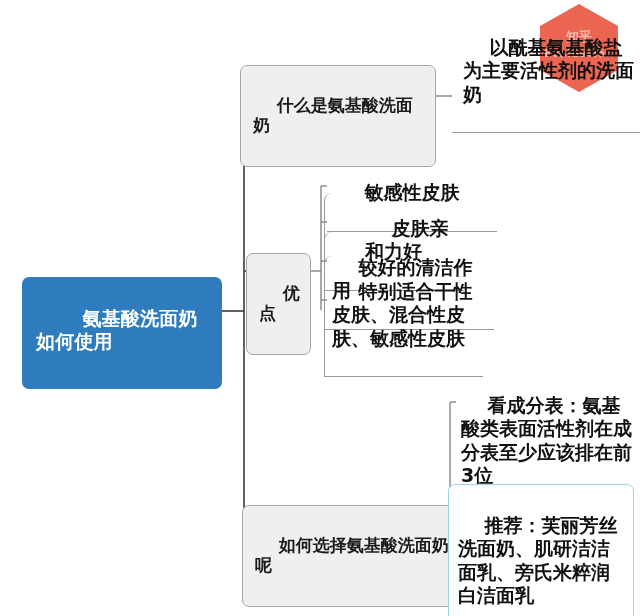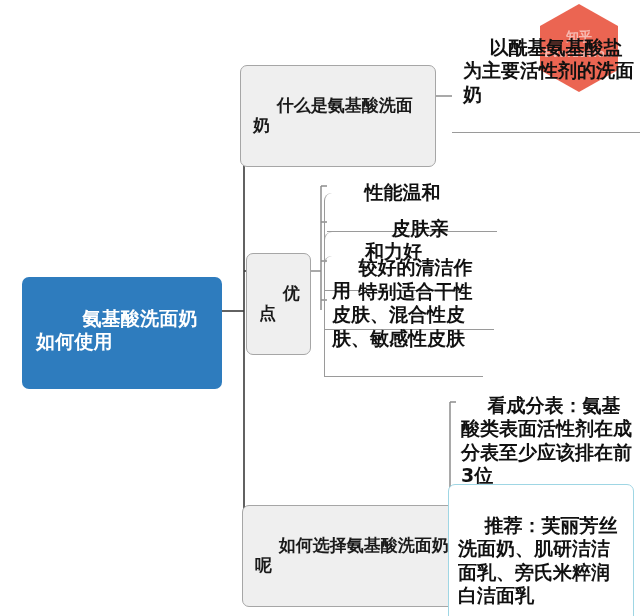--- a/index.html
+++ b/index.html
@@ -157,21 +157,21 @@
 
   <div class="node node--branch" style="left:246px; top:253px; width:65px;">
     <span>优点</span>
   </div>
 
   <div class="node node--leaf leaf-plain" style="left:452px; top:12px; width:188px;">
     <span>以酰基氨基酸盐为主要活性剂的洗面奶</span>
   </div>
 
   <div class="node node--leaf leaf-plain" style="left:327px; top:157px; width:170px;">
-    <span>性能温和</span>
+    <span>敏感性皮肤</span>
   </div>
 
   <div class="node node--leaf" style="left:324px; top:193px; width:140px;padding-left:40px;">
     <span>皮肤亲和力好</span>
   </div>
 
   <div class="node node--leaf" style="left:324px; top:232px; width:170px;">
     <span>较好的清洁作用</span>
   </div>
 

